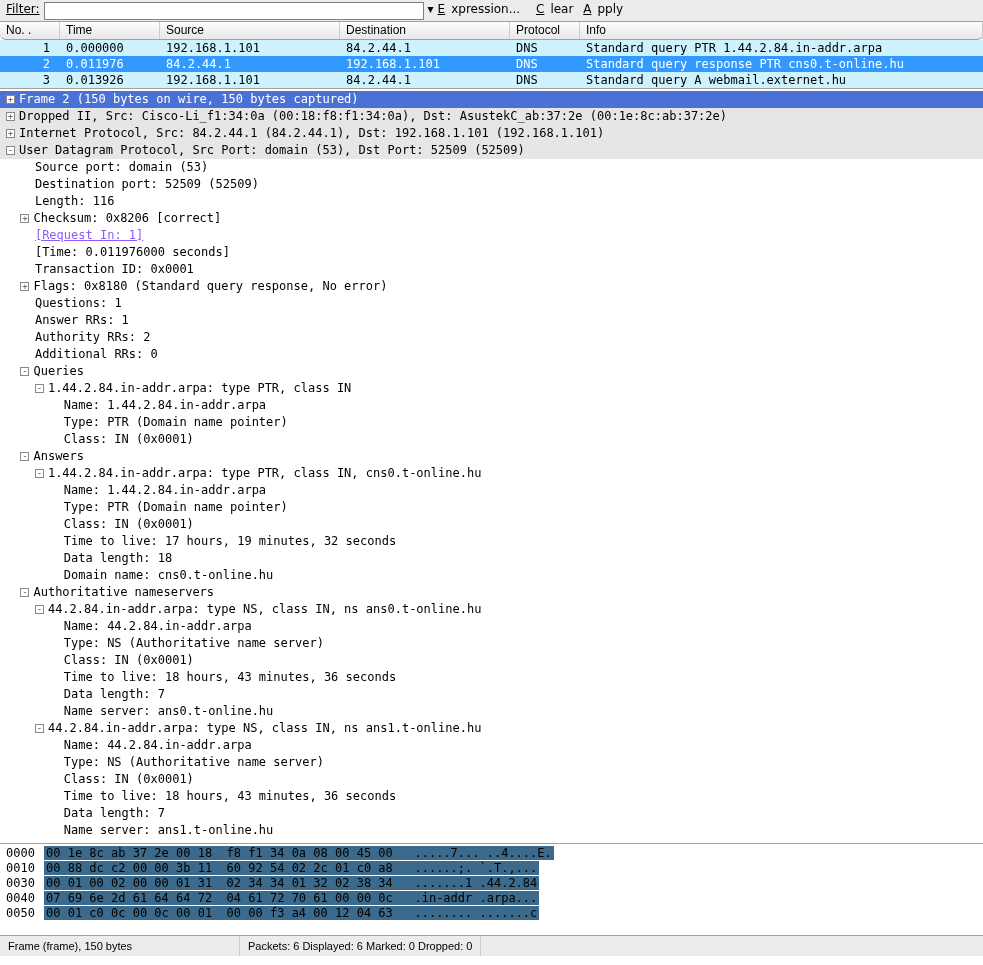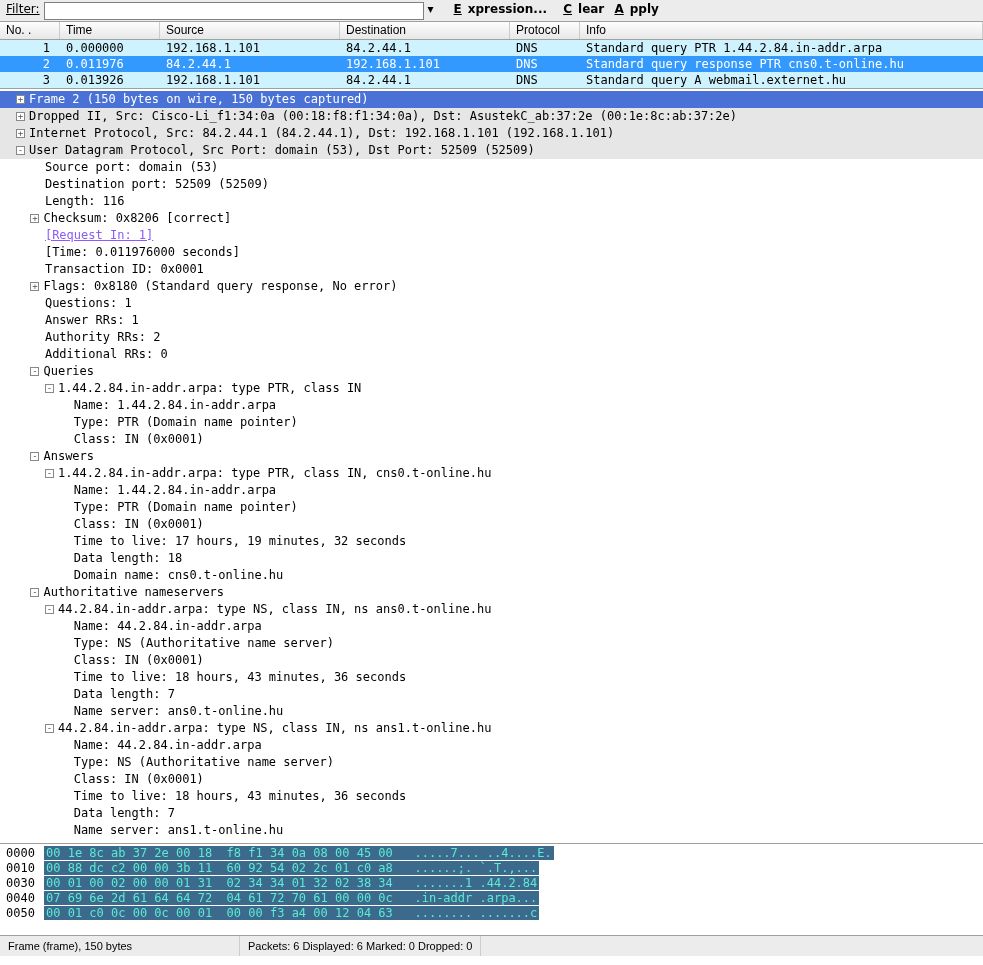--- a/index.html
+++ b/index.html
@@ -27,33 +27,34 @@
   .filter-bar label { text-decoration: underline; margin-right: 4px; }
   .filter-input {
     flex: 0 0 380px;
     height: 18px;
     border: 1px solid #808080;
     background: #fff;
     font-size: 12px;
     padding: 0 2px;
   }
   .dd { width: 14px; text-align: center; cursor: pointer; }
-  .filter-links { margin-left: 16px; font-weight: bold; }
+  .filter-links { margin-left: 0; }
   .filter-links span { margin-right: 6px; cursor: pointer; }
   .filter-links .u { text-decoration: underline; }
 
   
   .packet-list { border-bottom: 1px solid #a0a0a0; }
   .plist-header {
     display: flex;
     background: linear-gradient(#fdfdfd, #e7e7e7);
     border-bottom: 1px solid #a0a0a0;
     font-family: Arial, sans-serif;
     font-size: 12px;
     height: 18px;
+    border-radius: 6px;
   }
   .plist-header div {
     padding: 1px 6px;
     border-right: 1px solid #ccc;
   }
   .col-no { width: 60px; }
   .col-time { width: 100px; }
   .col-src { width: 180px; }
   .col-dst { width: 170px; }
   .col-proto { width: 70px; }
@@ -66,21 +67,21 @@
   .row-bg3 { background: #cff2ff; }
 
   
   .details {
     font-family: "DejaVu Sans Mono", Consolas, monospace;
     font-size: 12px;
     padding: 2px 0 4px 0;
     overflow-y: auto;
     border-bottom: 1px solid #a0a0a0;
   }
-  .details .line { white-space: pre; height: 17px; line-height: 17px; padding-left: 16px; }
+  .details .line { white-space: pre; height: 17px; line-height: 17px; padding-left: 6px; }
   .details .hi-blue { background: #4a72d6; color: #fff; }
   .details .hi-gray { background: #e6e6e6; }
   .details .sq {
     display: inline-block;
     width: 9px; height: 9px;
     border: 1px solid #888;
     text-align: center;
     line-height: 7px;
     font-size: 9px;
     margin-right: 4px;
@@ -94,21 +95,21 @@
   .hex-pane {
     background: #fff;
     padding: 2px 0;
     font-size: 12px;
     height: 92px;
     overflow: hidden;
     border-bottom: 1px solid #a0a0a0;
   }
   .hex-line { white-space: pre; height: 15px; line-height: 15px; }
   .hex-offset { display: inline-block; width: 44px; padding-left: 6px; }
-  .hex-sel { background: #3b6a8c; color: #5eead4; padding: 0 2px; }
+  .hex-sel { background: #3b6a8c; color: #000000; padding: 0 2px; }
 
   
   .status-bar {
     display: flex;
     font-family: Arial, sans-serif;
     font-size: 11px;
     background: #ececec;
     height: 20px;
     align-items: center;
   }

